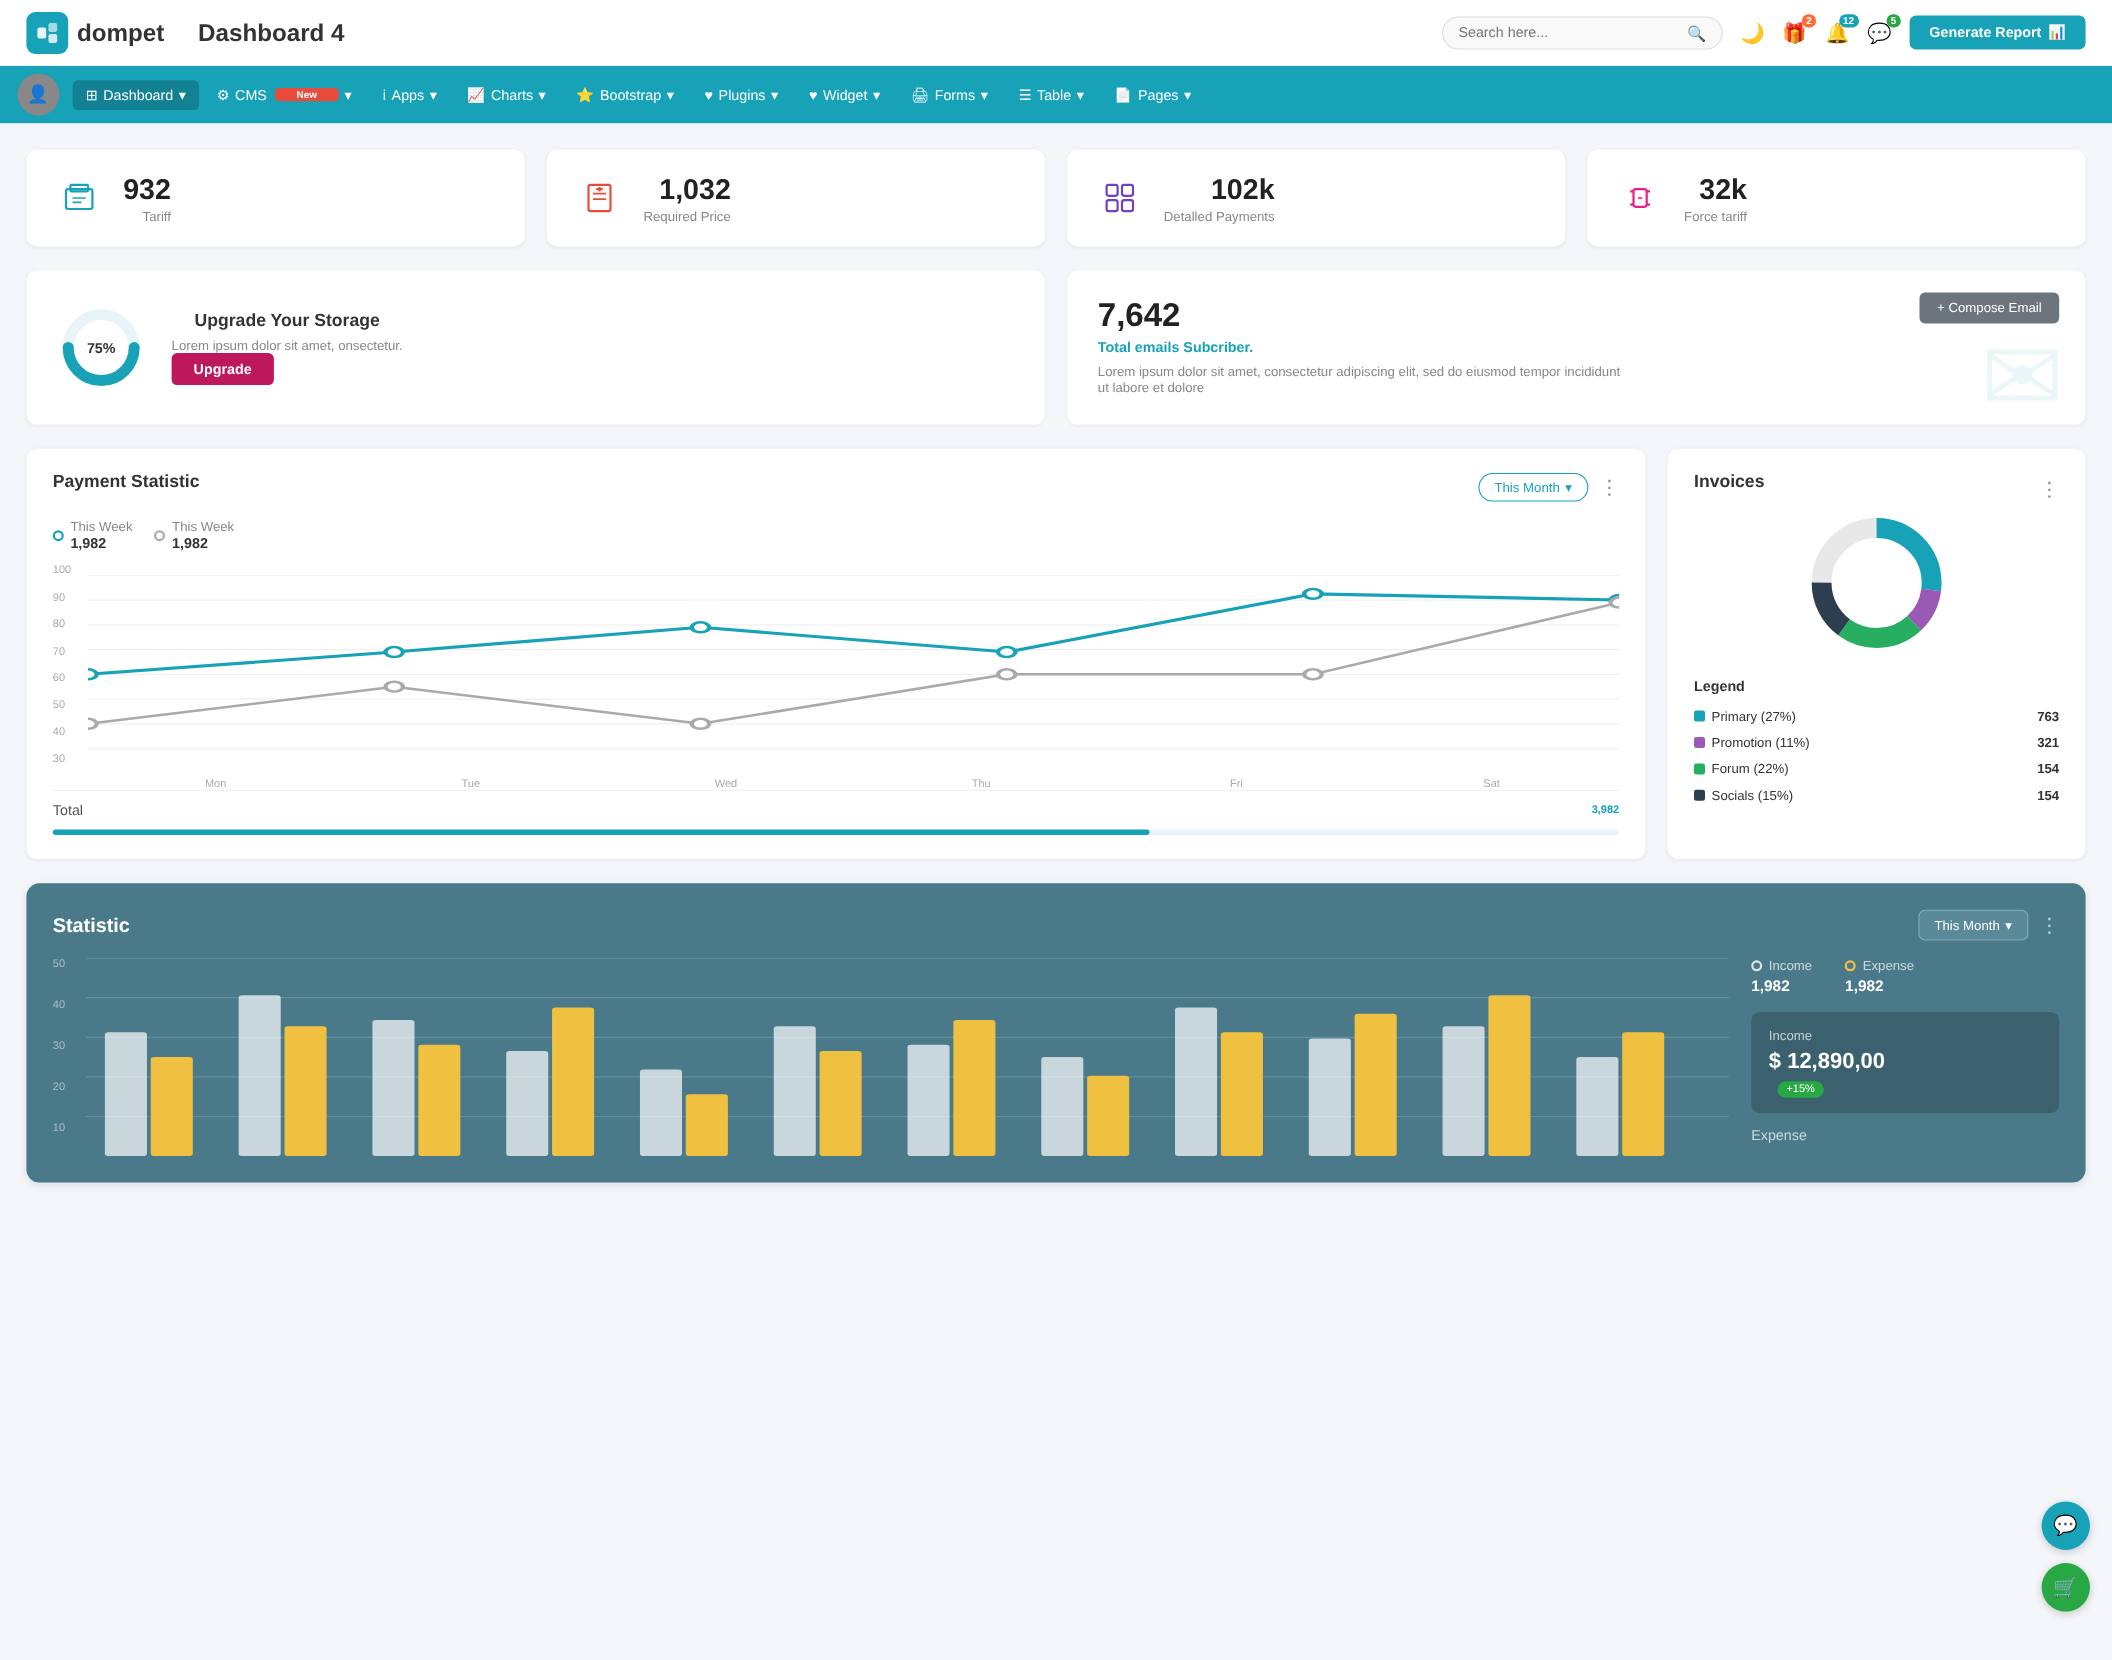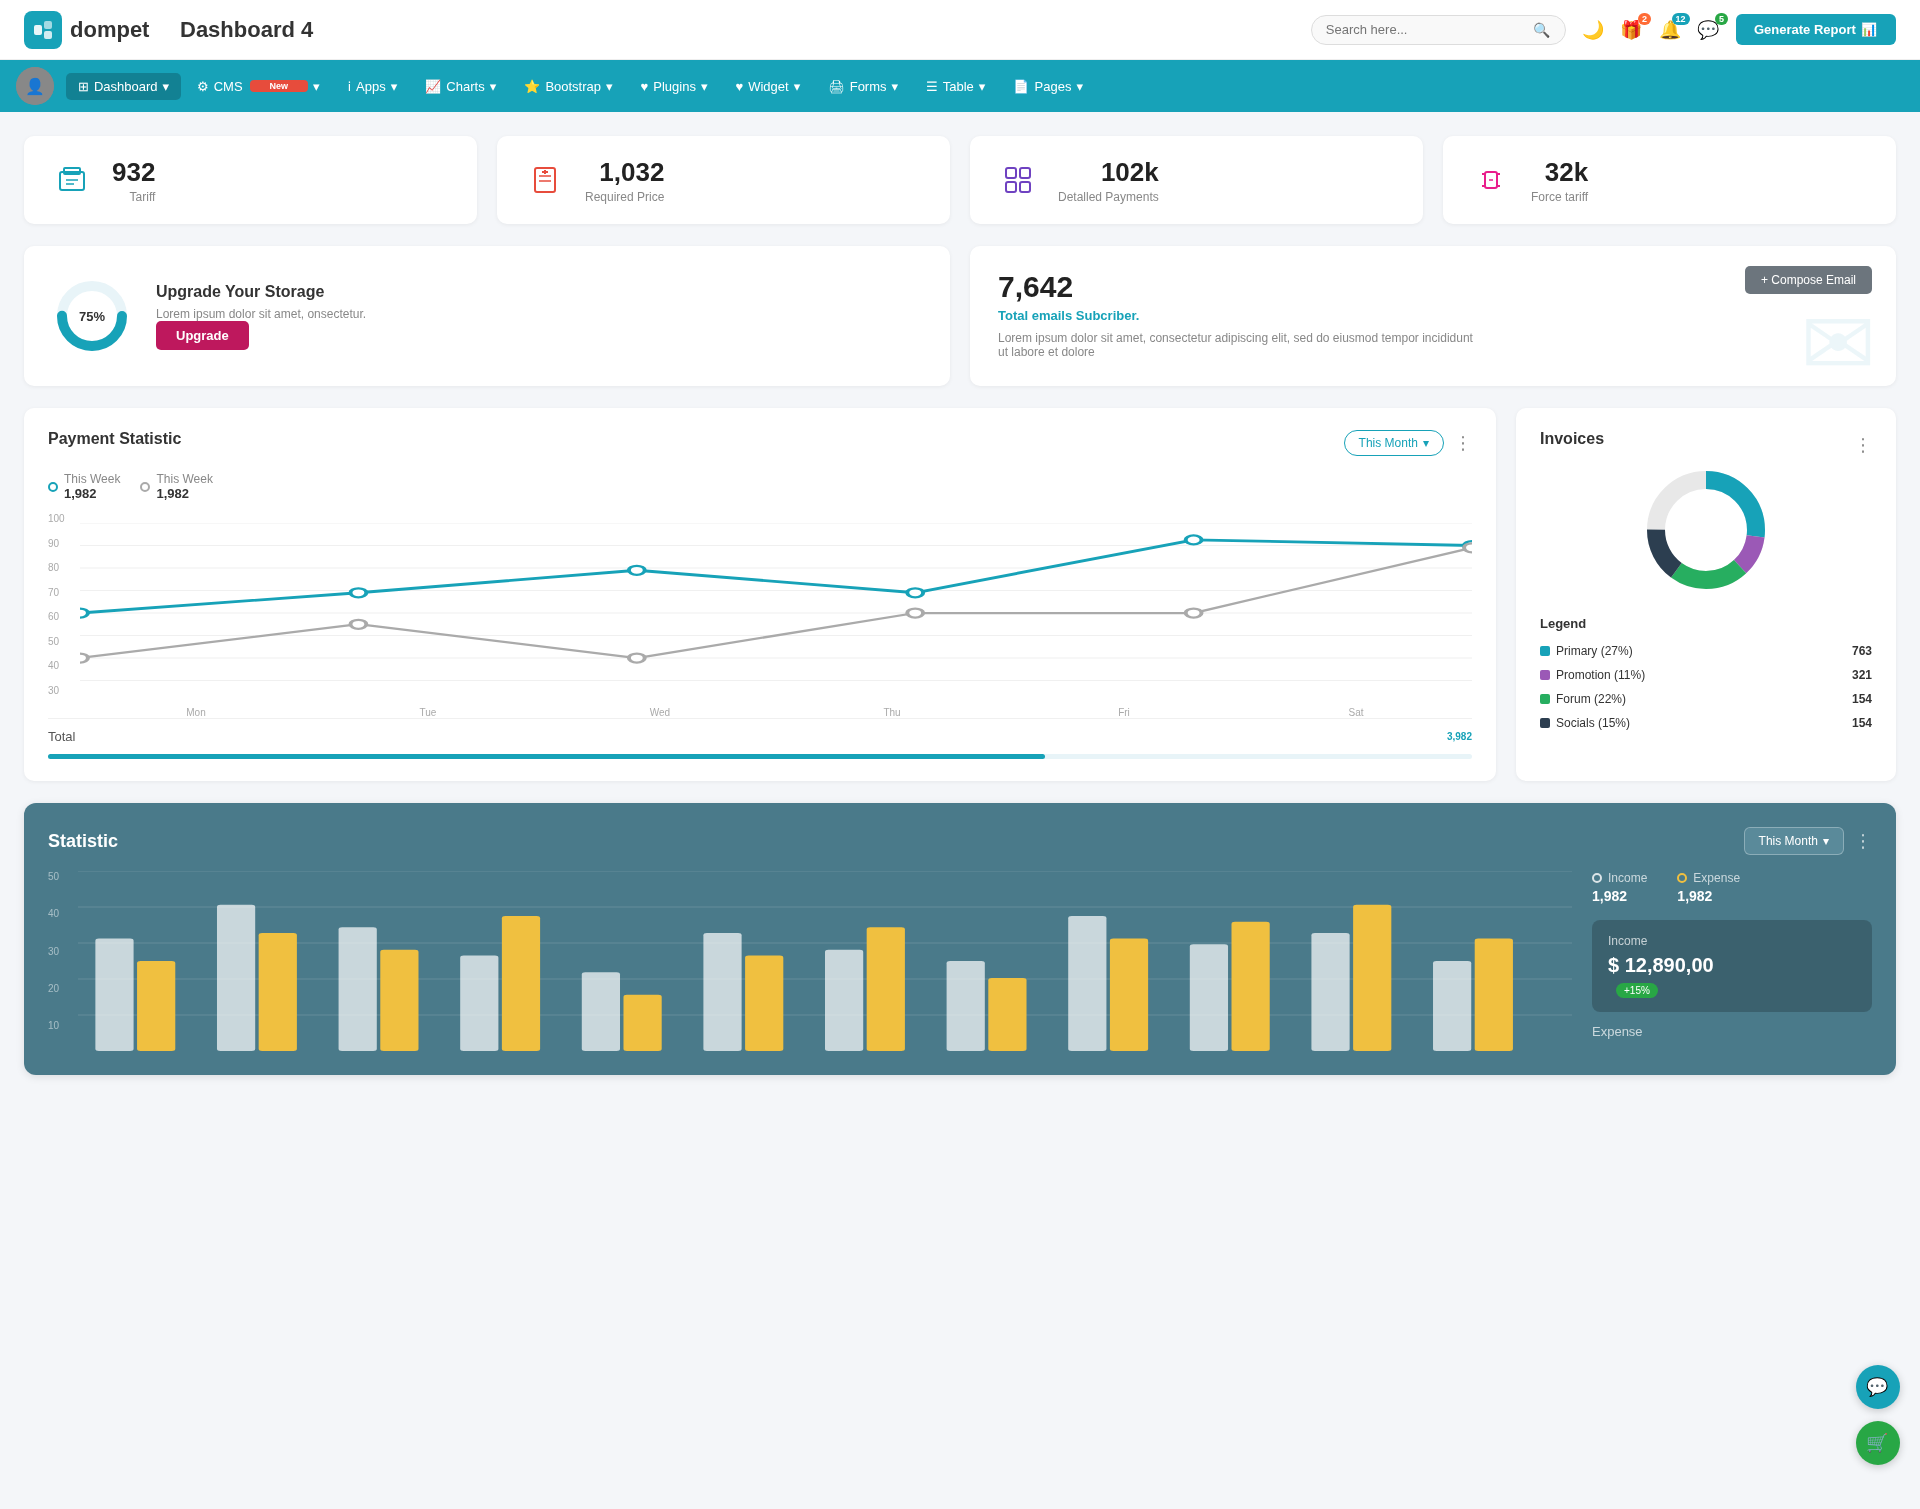--- a/index.html
+++ b/index.html
@@ -71,21 +71,21 @@
 
     
     .storage-card {
       background: #fff; border-radius: 10px; padding: 30px 28px;
       display: flex; align-items: center; gap: 24px;
       box-shadow: 0 1px 4px rgba(0,0,0,0.06);
     }
     .donut-container { position: relative; width: 80px; height: 80px; flex-shrink: 0; }
     .donut-svg { width: 80px; height: 80px; }
     .donut-label { position: absolute; top: 50%; left: 50%; transform: translate(-50%, -50%); font-size: 13px; font-weight: 700; color: #333; }
-    .storage-info h3 { font-size: 16px; font-weight: 700; margin-bottom: 6px; }
+    .storage-info h3 { font-size: 16px; font-weight: 700; margin-bottom: 6px; text-align: center; }
     .storage-info p { font-size: 12px; color: #888; }
     .upgrade-btn { background: #be185d; color: white; border: none; padding: 7px 20px; border-radius: 5px; cursor: pointer; font-size: 13px; font-weight: 600; }
 
     
     .email-card {
       background: #fff; border-radius: 10px; padding: 24px 28px;
       position: relative; overflow: hidden;
       box-shadow: 0 1px 4px rgba(0,0,0,0.06);
     }
     .email-count { font-size: 30px; font-weight: 700; color: #222; }

